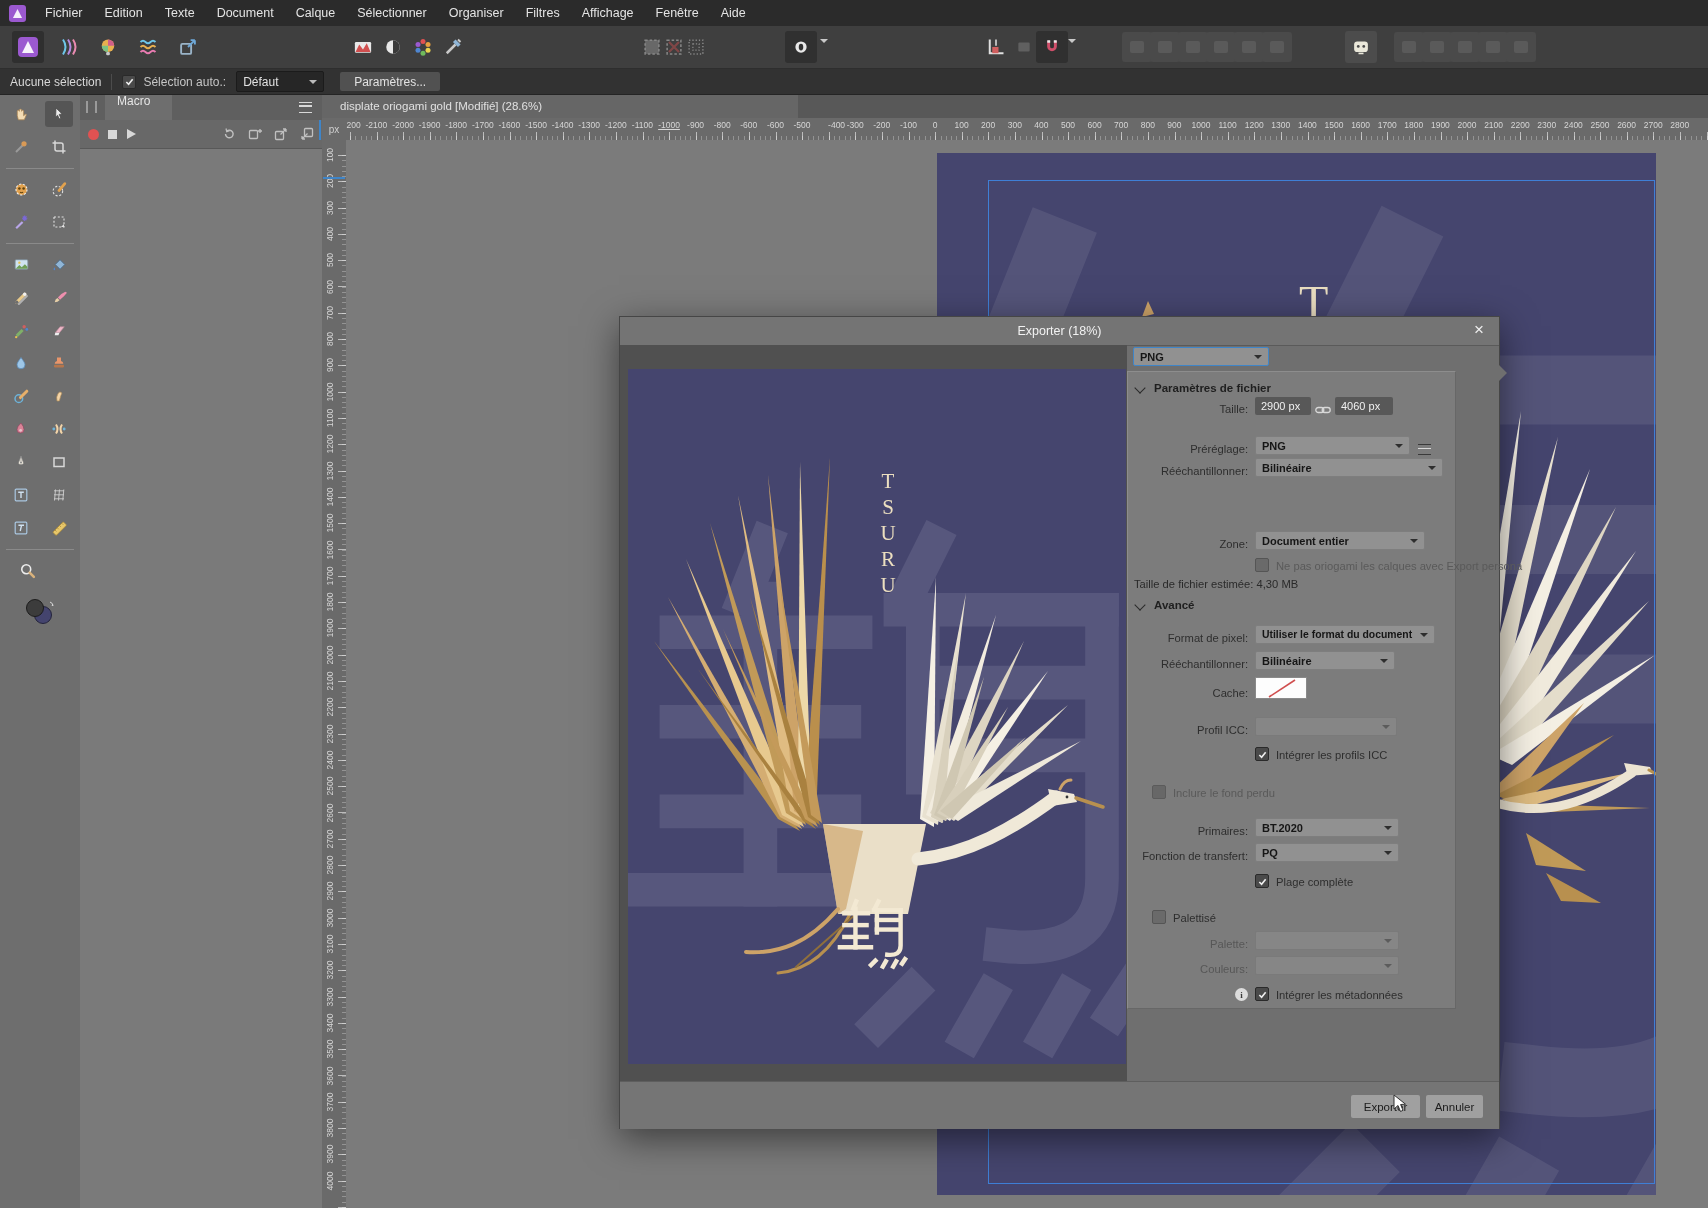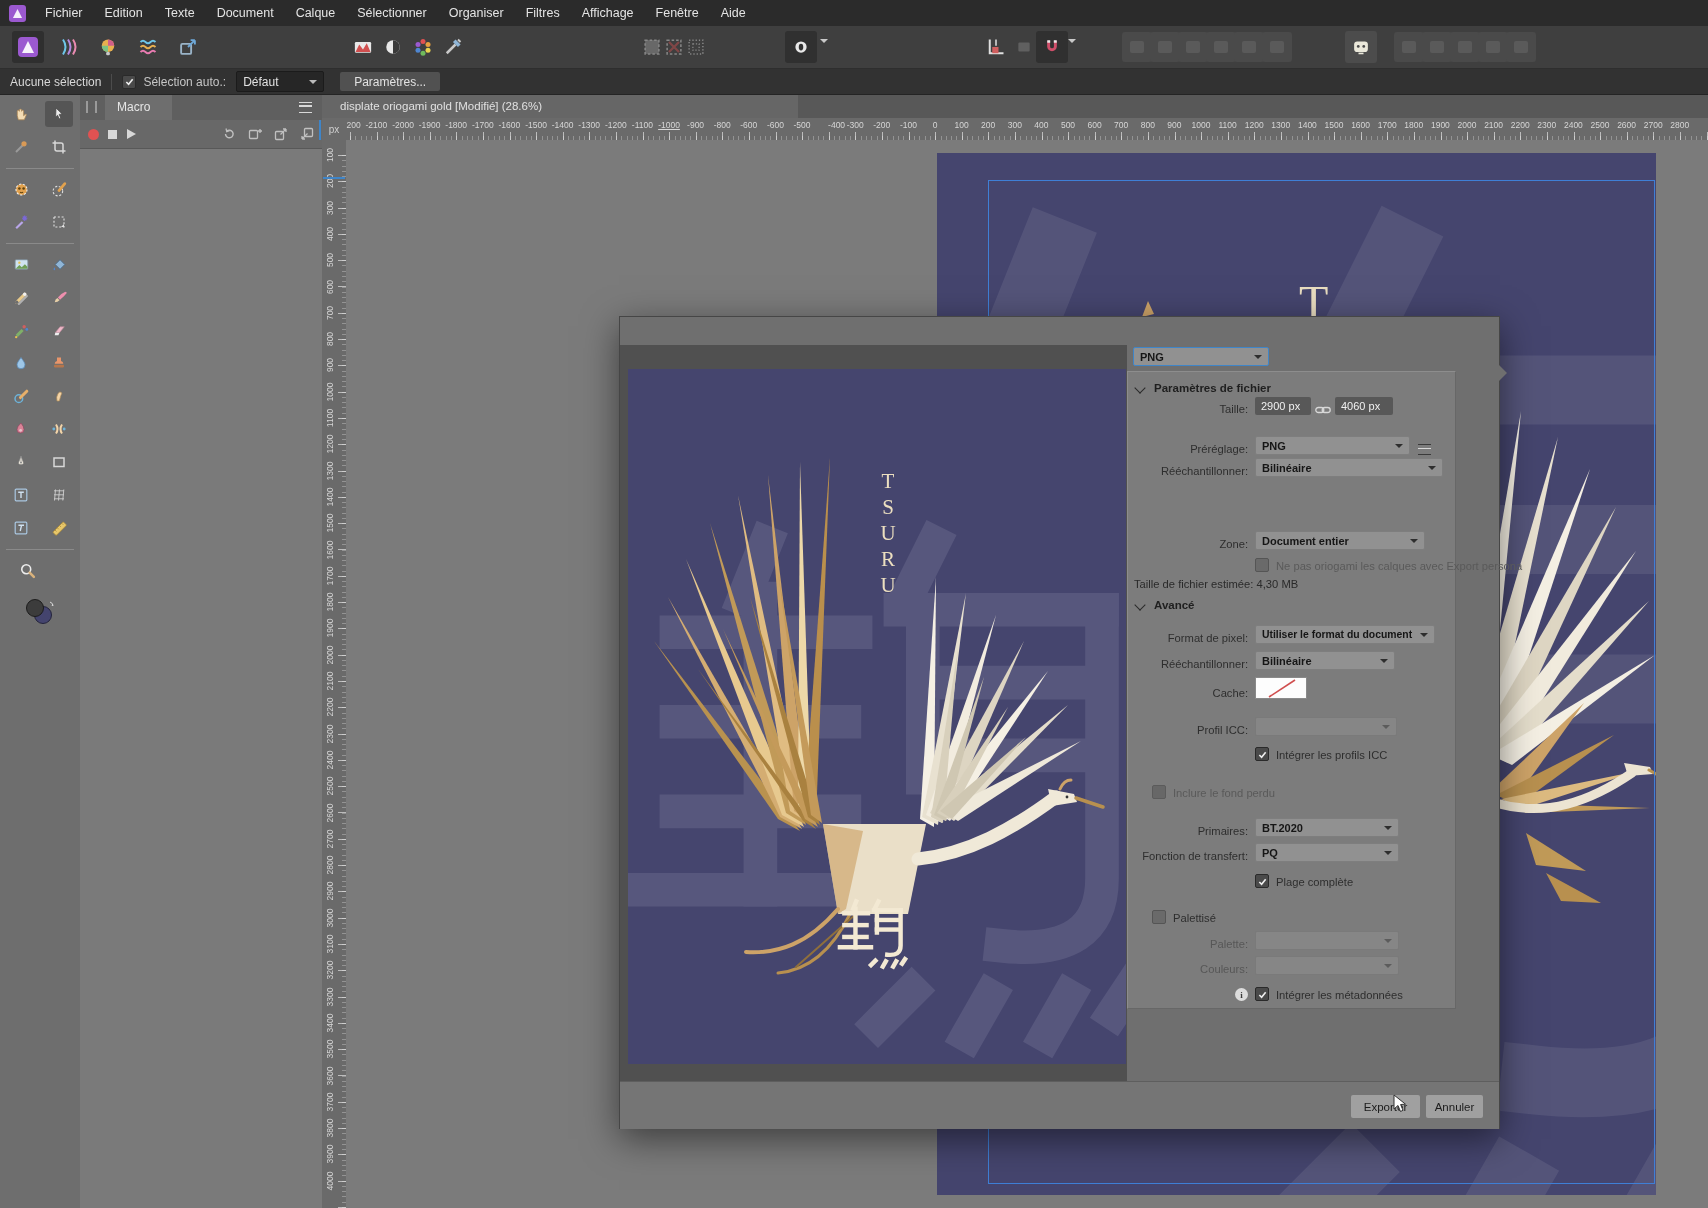--- a/index.html
+++ b/index.html
@@ -31,21 +31,21 @@
   
   #toolpanel{left:0;top:94px;width:80px;height:1114px;background:#6e6e6e;border-right:1px solid #5a5a5a;z-index:10}
   .trow{display:flex;justify-content:center;gap:10px;margin-top:7px}
   .tool{width:28px;height:26px;border-radius:3px;display:flex;align-items:center;justify-content:center}
   .tool.sel{background:#555}
   .tdiv{height:1px;background:#8a8a8a;margin:8px 6px 1px 6px}
 
   
   #macropanel{left:80px;top:94px;width:242px;height:1114px;background:#7a7a7a;z-index:10}
   #macrohead{height:26px;background:#5f5f5f;display:flex;align-items:center}
-  #macrotab{height:26px;background:#6e6e6e;color:#e6e6e6;display:flex;align-items:center;padding:0 22px 0 12px;font-size:12px}
+  #macrotab{height:26px;background:#6e6e6e;color:#e6e6e6;display:flex;padding:0 22px 0 12px;font-size:12px}
   #macrobar{height:28px;background:#686868;border-bottom:1px solid #585858;display:flex;align-items:center;padding:0 8px}
   .rec{width:11px;height:11px;border-radius:50%;background:#e05252}
   .stp{width:9px;height:9px;background:#d8d8d8;margin-left:9px}
   .ply{width:0;height:0;border-left:9px solid #d8d8d8;border-top:5px solid transparent;border-bottom:5px solid transparent;margin-left:10px}
   .mico{margin-left:12px;opacity:.85}
   .burger{width:13px;height:9px;border-top:1.5px solid #d8d8d8;border-bottom:1.5px solid #d8d8d8;position:relative}
   .burger:before{content:"";position:absolute;left:0;top:2.6px;width:13px;height:1.5px;background:#d8d8d8}
   .dragdots{width:7px;height:12px;border-left:2px solid #9a9a9a;border-right:2px solid #9a9a9a;margin:0 8px 0 6px}
 
   
@@ -717,20 +717,24 @@
       <polygon points="158,360 184,364 187,371 162,373" fill="#ece4d2"></polygon>
       <path d="M183 367 L190 371" stroke="#b8904f" stroke-width="3" stroke-linecap="round"></path>
       <path d="M60 430 L120 468 L70 462 Z" fill="#c09a58"></path>
       <path d="M80 470 L135 500 L95 498 Z" fill="#b8904f"></path>
     </g>
   </svg>
   <div class="abs" id="selborder"></div>
 </div>
 
 <div id="dialog" class="abs">
+  <div id="dtitle" class="abs">
+    <span>Exporter (18%)</span>
+    <span id="dclose">×</span>
+  </div>
   <div id="edgearrow"></div>
 
   <div id="preview" class="abs">
     <div id="pposter" class="abs">
       <svg class="abs" style="left:-30px;top:140px;color:#d8d8ea;opacity:.12" width="560" height="560">
           <use href="#kanji" width="560" height="560"></use>
         </svg>
       <div class="abs serifT" style="left:224px;top:100px;width:48px;text-align:center;font-size:21px;letter-spacing:2px;writing-mode:vertical-rl;text-orientation:upright;color:#ecdfc0">TSURU</div>
       <svg class="abs" style="left:0;top:0" width="498" height="695" viewBox="0 0 498 695">
         <g>

